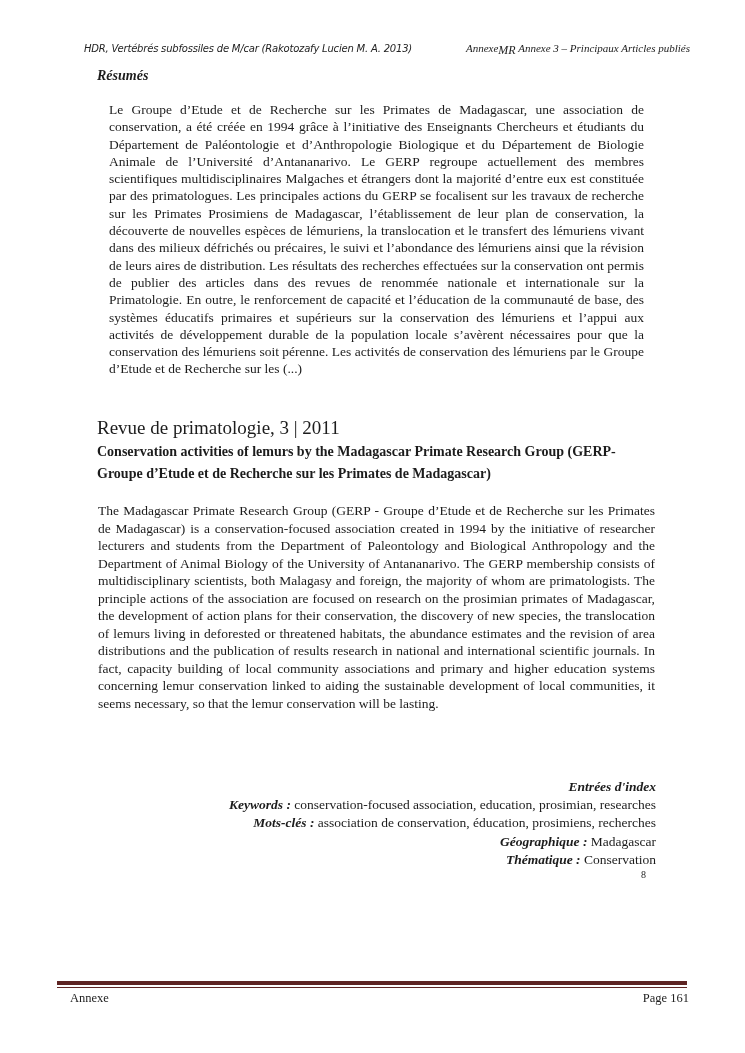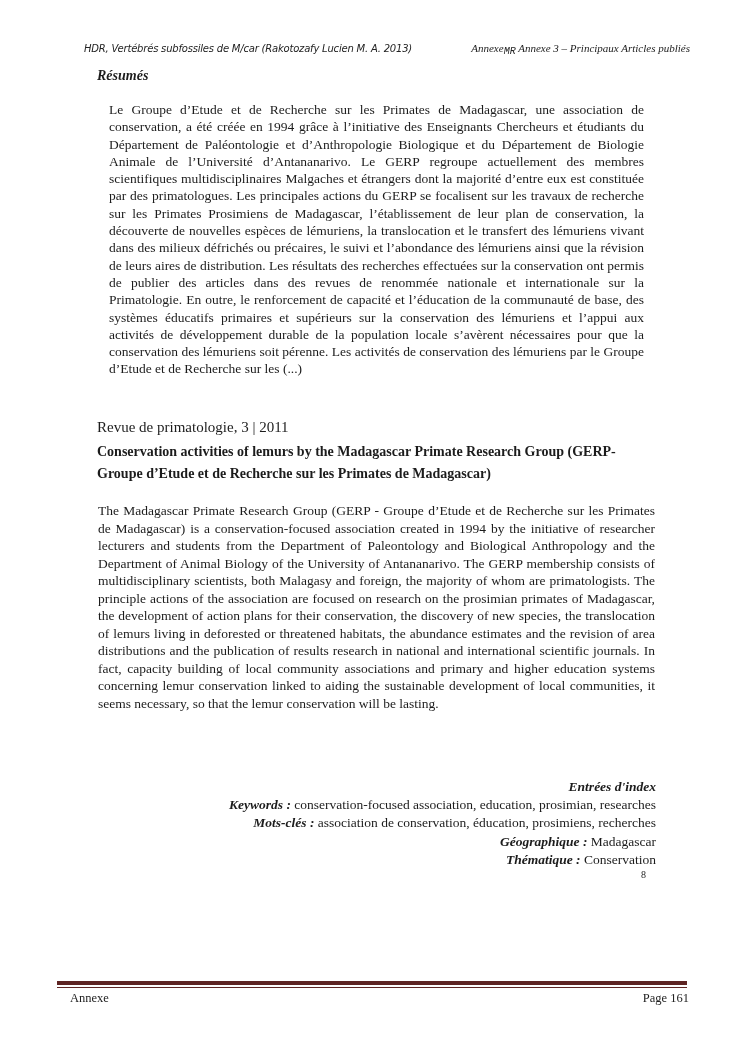--- a/index.html
+++ b/index.html
@@ -29,23 +29,22 @@
     letter-spacing: -0.2px;
     color: #222;
   }
   .running-header .hdr-right {
     font-family: "Liberation Serif", serif;
     font-style: italic;
     font-size: 11px;
     color: #222;
   }
   .running-header .hdr-right sub {
-    font-size: 10px;
+    font-size: 12px;
     vertical-align: -2px;
-    font-family: Liberation Mono, monospace;
   }
 
   
   .section { position: absolute; left: 97px; width: 559px; }
 
   .resume-section { top: 68px; }
   .resume-heading {
     font-weight: bold;
     font-style: italic;
     font-size: 14px;
@@ -53,21 +52,21 @@
   }
   .body-par {
     font-size: 13.5px;
     line-height: 17.3px;
     text-align: justify;
     margin: 12px;
   }
 
   .article-head-section { top: 419px; }
   .journal-line {
-    font-size: 15px;
+    font-size: 19px;
     line-height: 17px;
     margin: 0 0 5px 0;
   }
   .article-title {
     font-size: 14px;
     line-height: 22.3px;
     font-weight: bold;
     margin: 0;
   }
 

